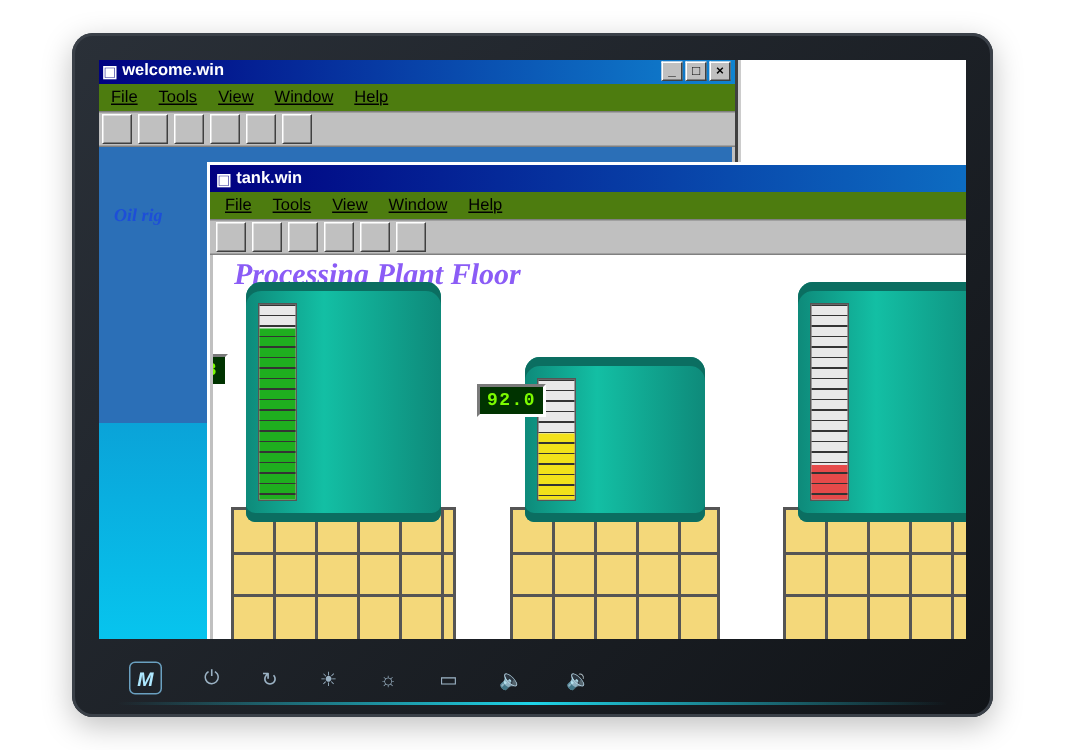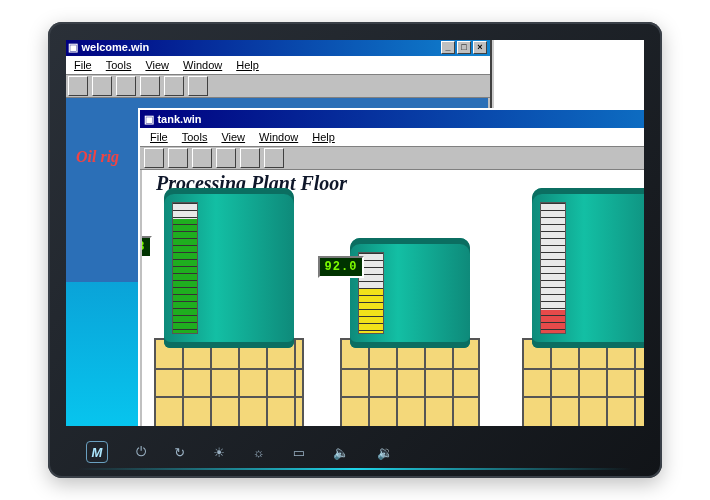--- a/index.html
+++ b/index.html
@@ -57,50 +57,50 @@
     font-weight:bold; font-size:11px;
   }
   .titlebar .spacer{flex:1}
   .tbtn{
     width:14px;height:13px;background:#c0c0c0;margin-left:2px;
     border:1px solid; border-color:#fff #404040 #404040 #fff;
     display:flex;align-items:center;justify-content:center;
     font-size:9px;color:#000;line-height:1;
   }
   .menubar{
-    height:18px;background:#ffffff;display:flex;align-items:center;
+    height:18px;background:#4d7c0f;display:flex;align-items:center;
     padding:0 4px;gap:2px;font-size:11px;
   }
   .menuitem{padding:1px 6px;text-decoration:underline;color:#000;}
   .toolbar{
     height:24px;background:#c0c0c0;display:flex;align-items:center;gap:4px;
     padding:0 4px;border-top:1px solid #808080;border-bottom:1px solid #808080;
   }
   .tb{
     width:20px;height:20px;background:#c0c0c0;
     border:1px solid;border-color:#fff #404040 #404040 #fff;
   }
   .client{position:absolute;left:2px;right:2px;top:60px;bottom:2px;background:#fff;overflow:hidden;}
 
   
   #win-back{left:-4px;top:-4px;width:430px;height:400px;}
   #win-back .client{background:linear-gradient(180deg,#2b6fb7 0%, #2b6fb7 55%, #0aa3d8 55%, #07c6ef 100%);}
   .oilrig-label{
-    position:absolute;left:10px;top:108px;
+    position:absolute;left:10px;top:96px;
     font-family:"Times New Roman",serif;font-style:italic;font-weight:bold;
-    font-size:16px;color:#ef4444;
+    font-size:12px;color:#1d4ed8;
   }
 
   
   #win-front{left:72px;top:68px;width:620px;height:330px;}
   #win-front .client{background:#fff;}
   .plant-title{
     position:absolute;left:14px;top:2px;
     font-family:"Times New Roman",serif;font-style:italic;font-weight:bold;
-    font-size:20px;color:#0f172a;
+    font-size:20px;color:#8b5cf6;
   }
 
   
   .assembly{position:absolute;bottom:6px;width:150px;}
   .stand{
     position:absolute;left:10px;right:10px;bottom:0;height:90px;
     border:2px solid #555;
     background:
       repeating-linear-gradient(90deg,transparent 0 26px,#555 26px 28px),
       linear-gradient(#f4d87a,#f4d87a);

